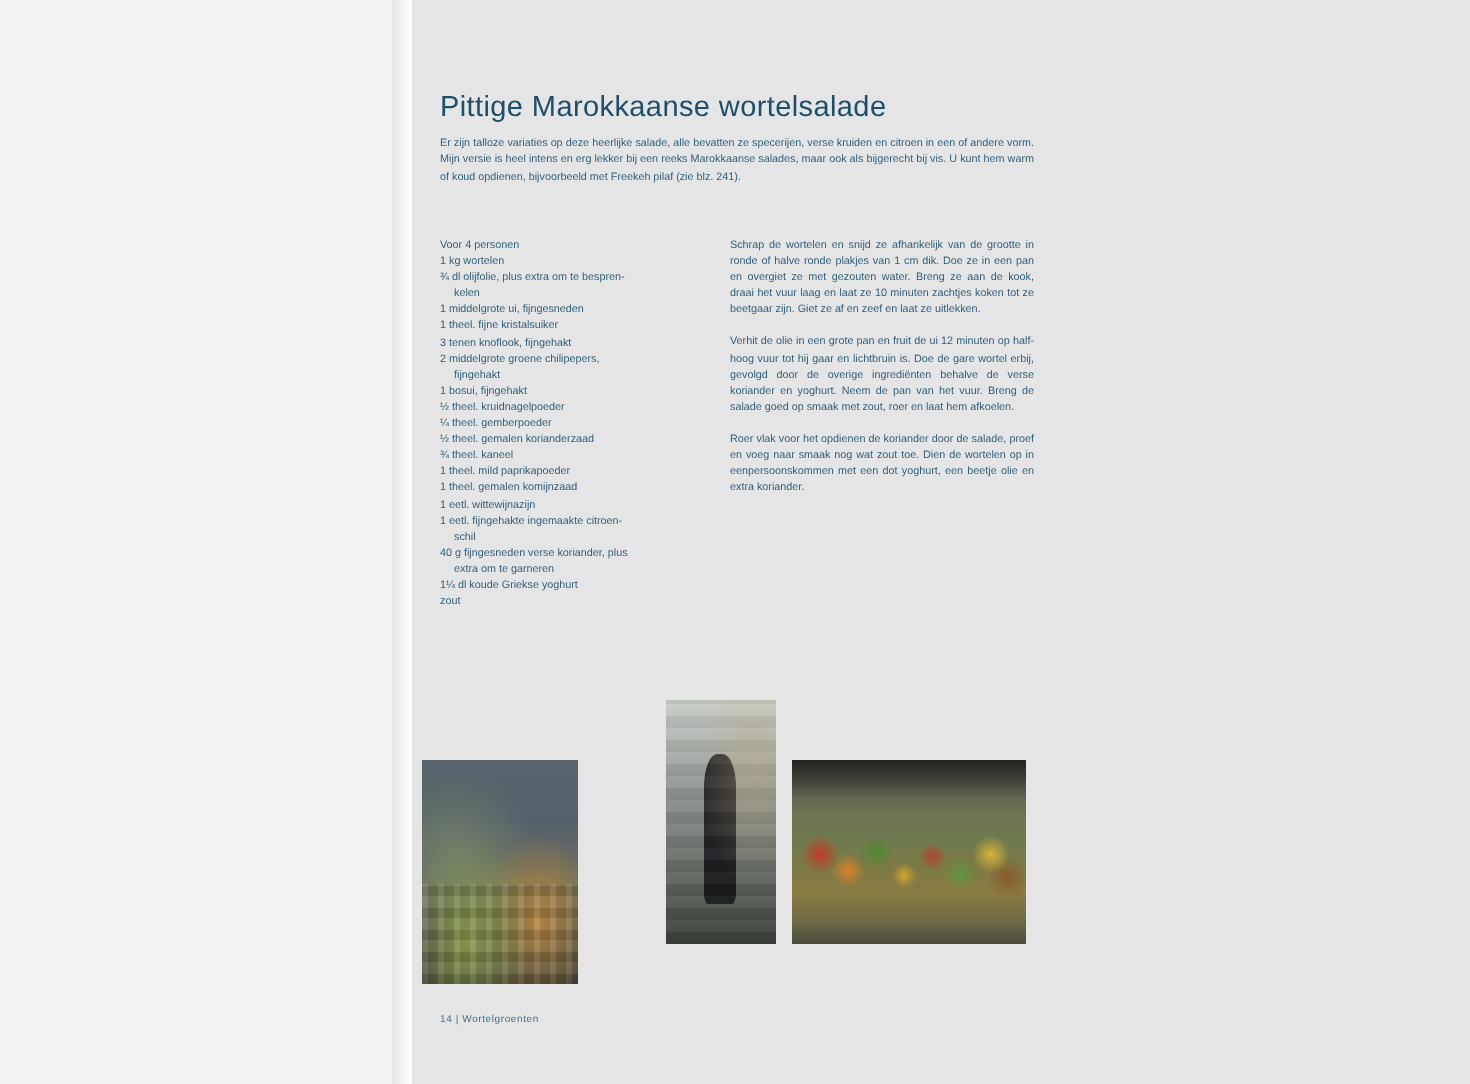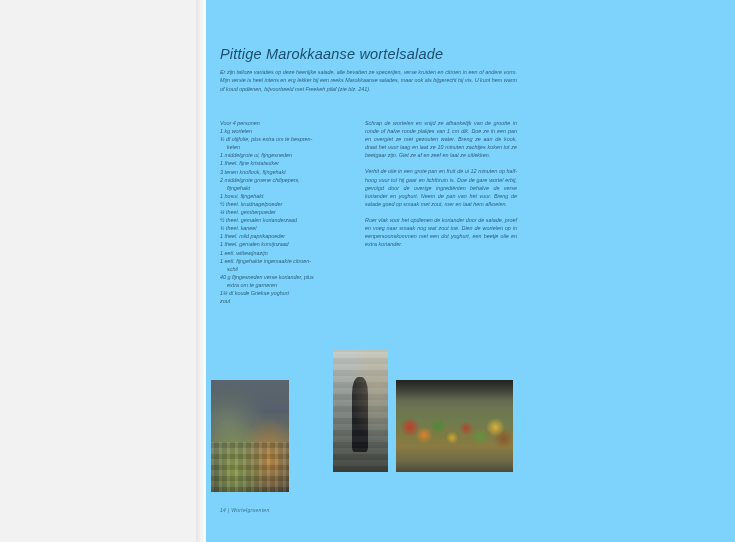--- a/index.html
+++ b/index.html
@@ -31,22 +31,21 @@
     width: 10px;
     height: 542px;
     background: linear-gradient(to right, rgba(0,0,0,0.10), rgba(0,0,0,0.0));
   }
   .content {
     position: absolute;
     left: 206px;
     top: 0;
     width: 529px;
     height: 542px;
-    background: #7dd3fc;
-    font-style: italic;
+    background: #e5e5e5;
   }
 
   .title {
     position: absolute;
     left: 14px;
     top: 46px;
     width: 420px;
     font-size: 14.5px;
     color: #1d4e6b;
     letter-spacing: 0.2px;

